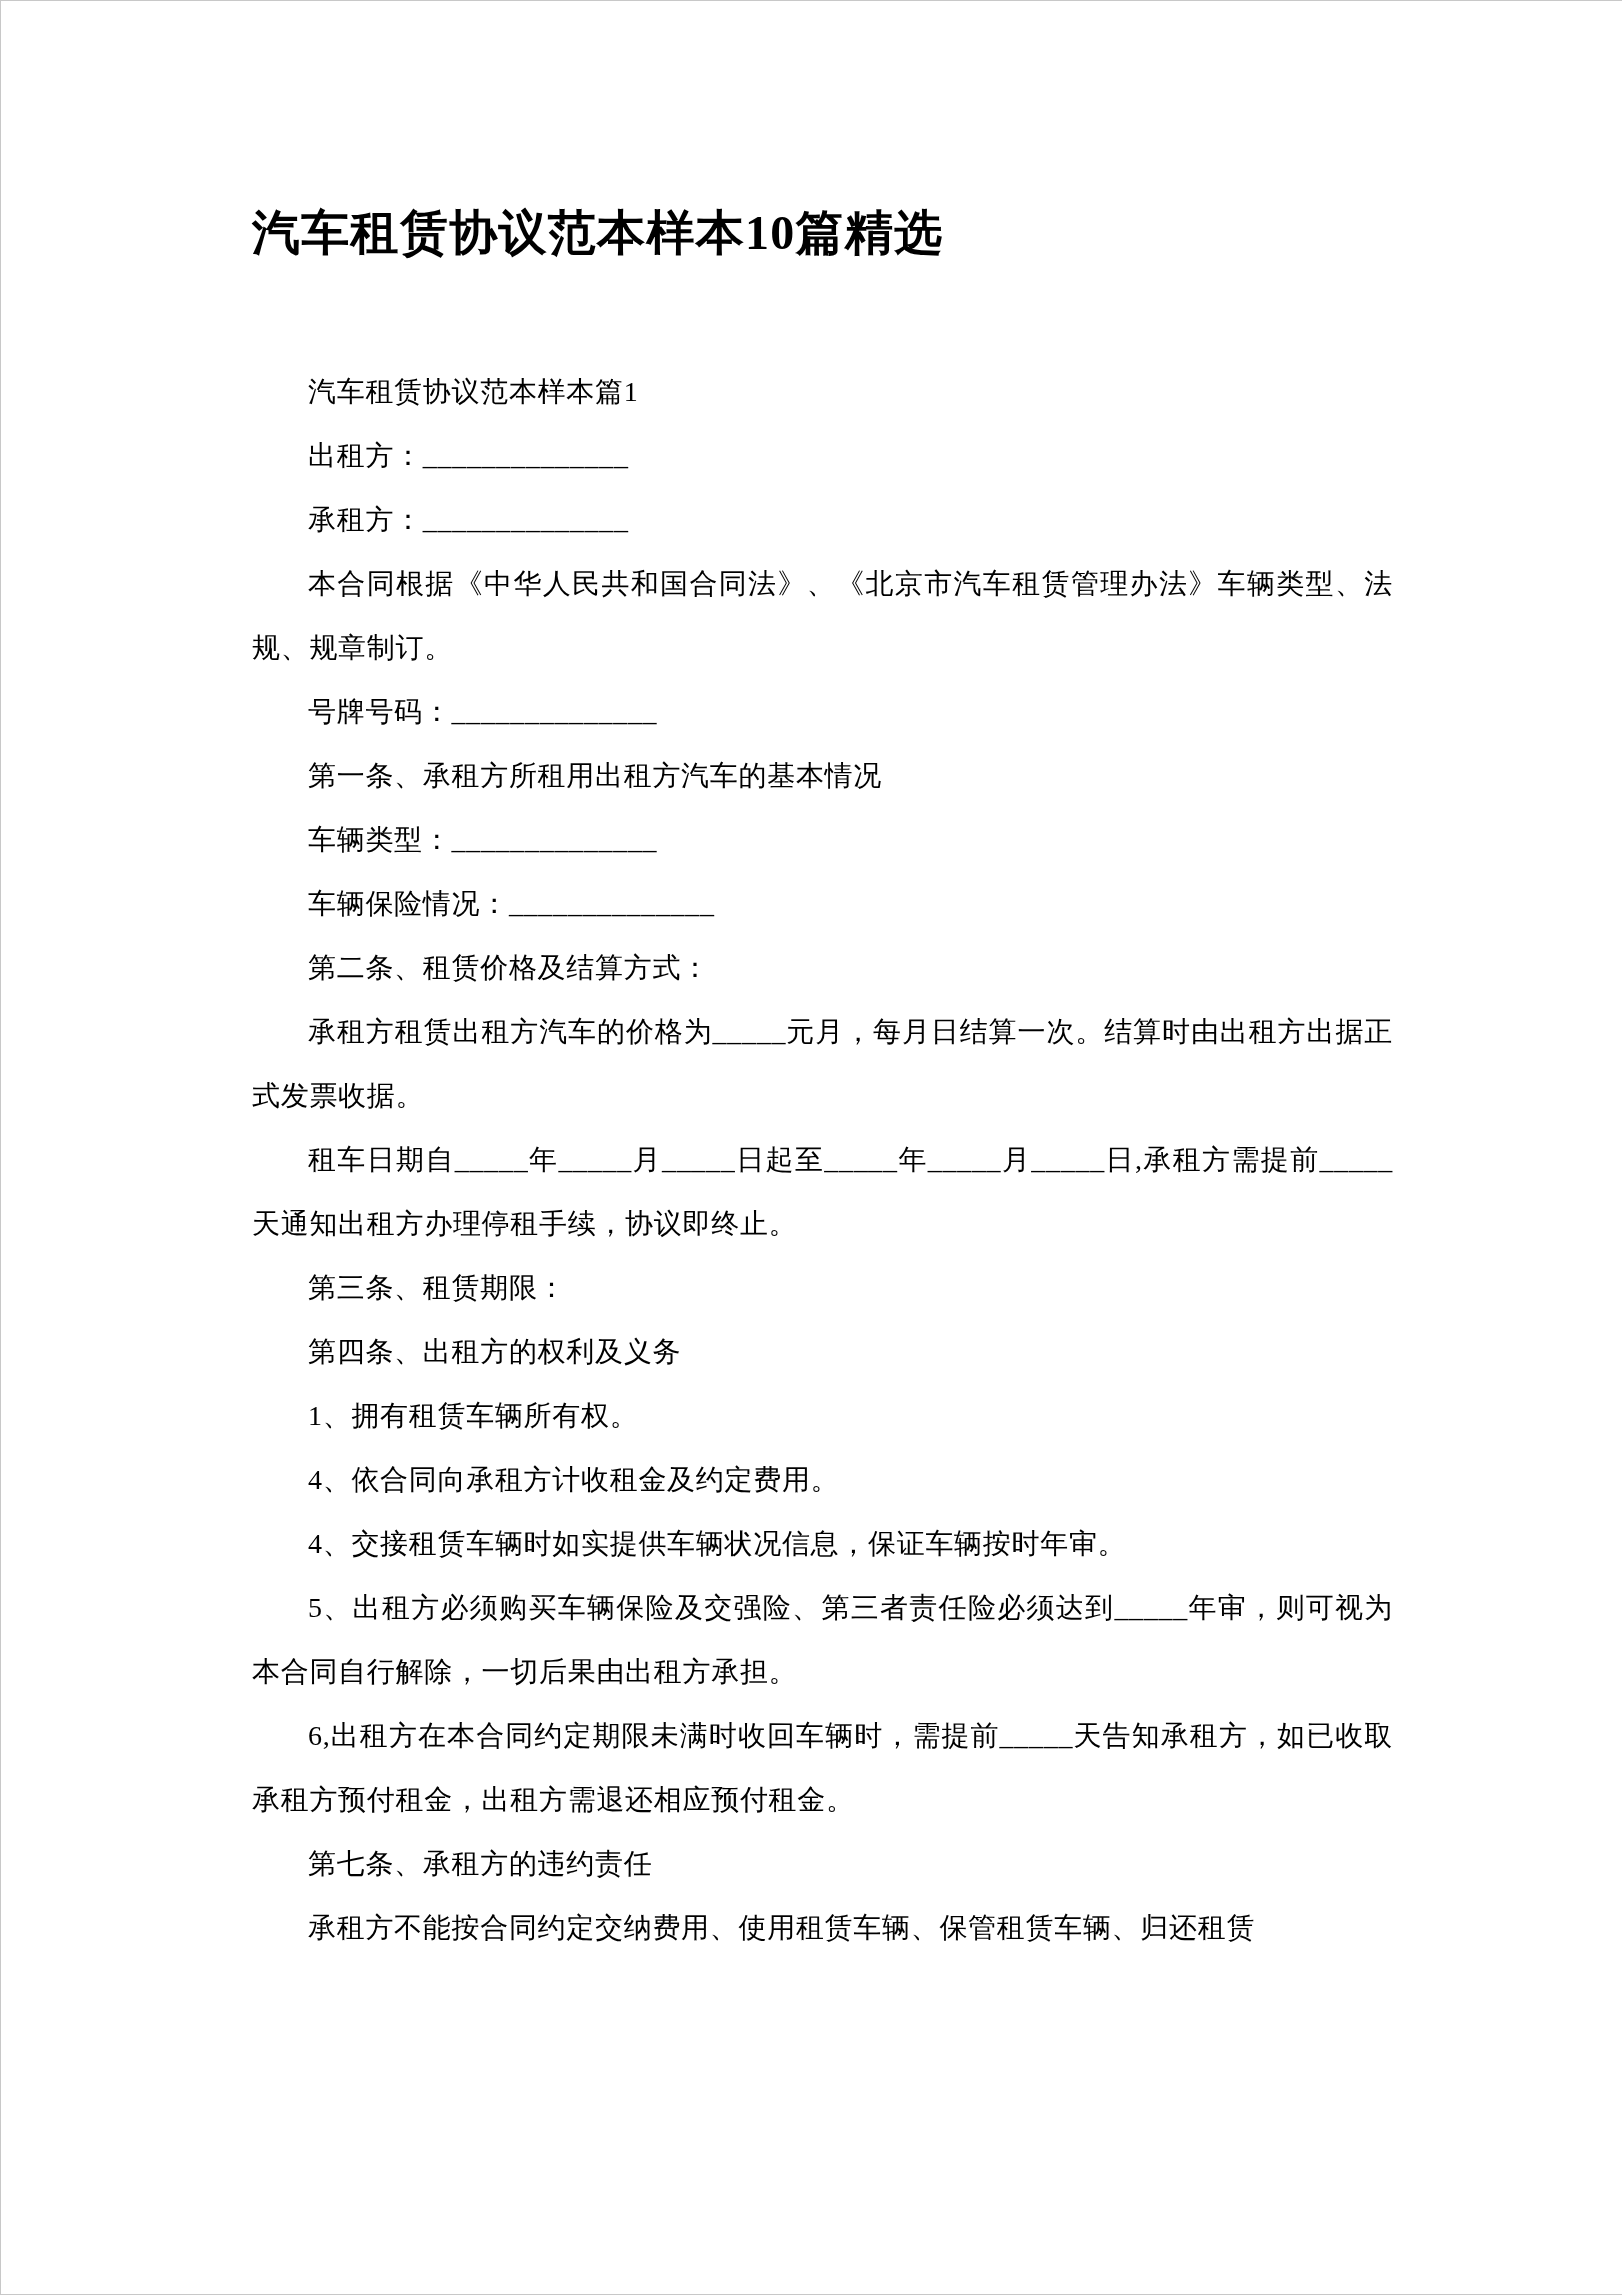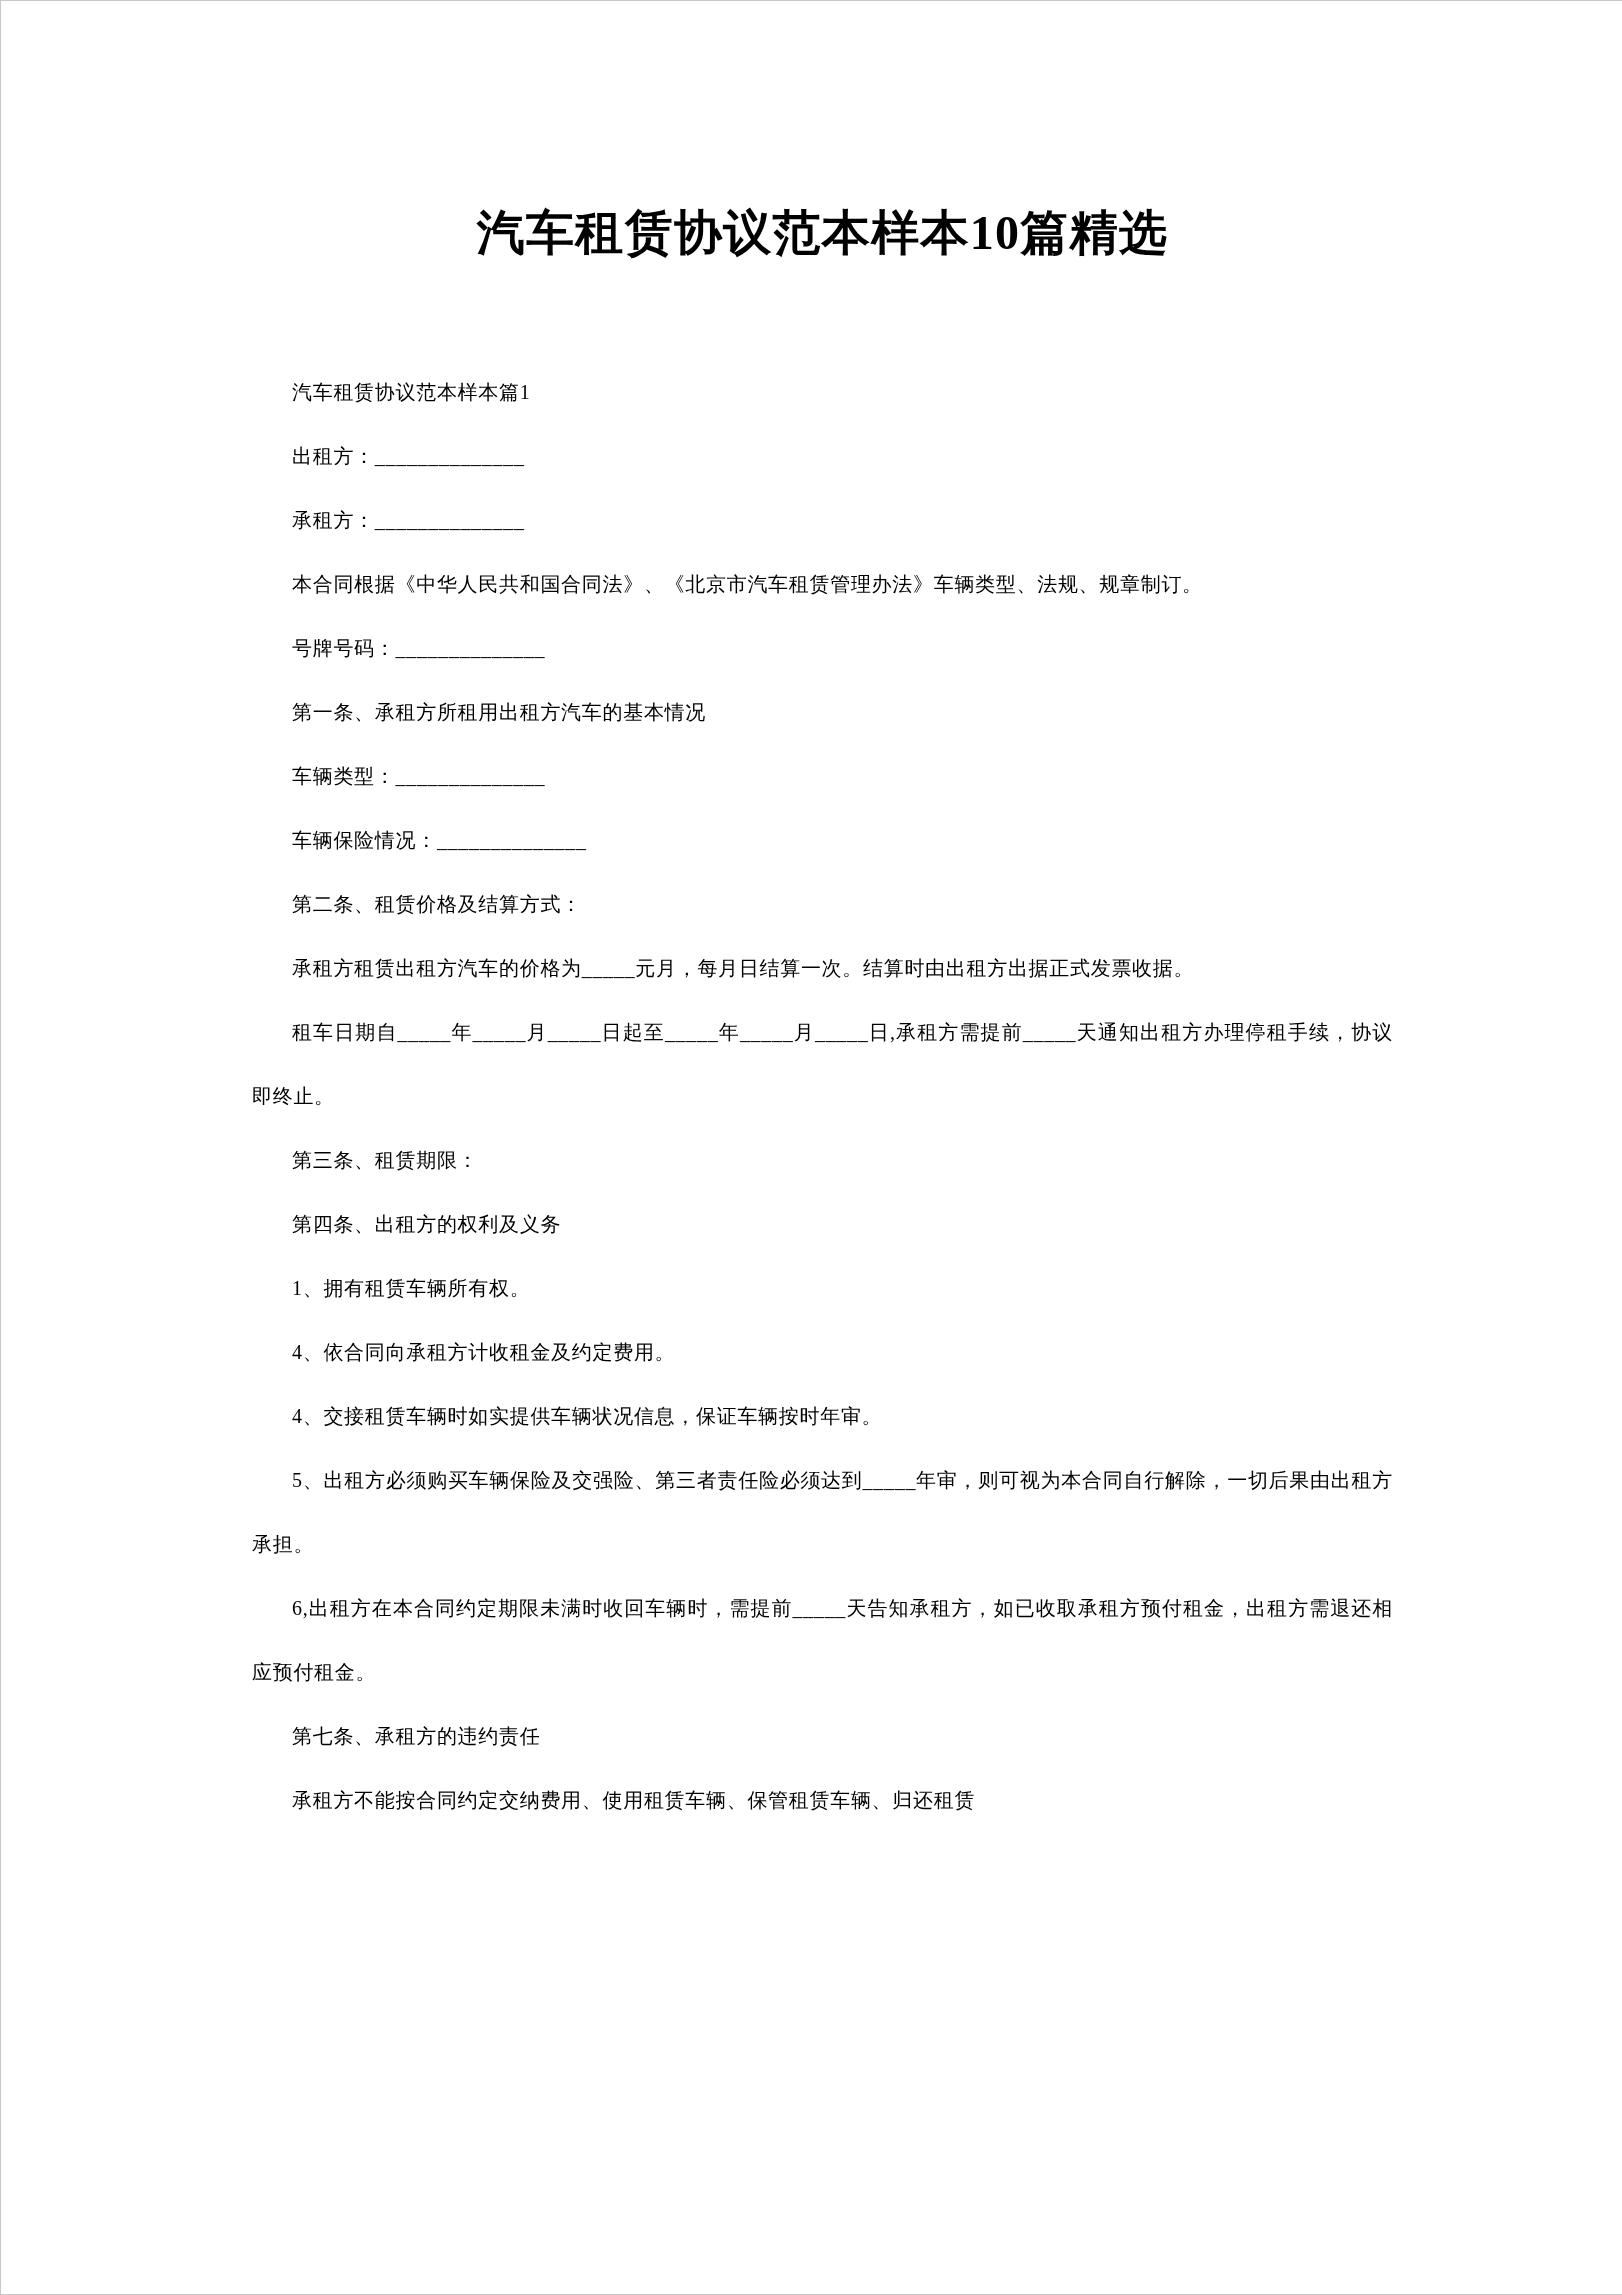--- a/index.html
+++ b/index.html
@@ -15,29 +15,28 @@
     background: #ffffff;
     box-sizing: border-box;
     border: 1.3px solid #c8c8c8;
     padding: 203px 229px 131px 251px;
     font-family: "Liberation Serif", "DejaVu Serif", serif;
     color: #000000;
     overflow: hidden;
   }
   .doc-title {
     margin: 0 0 98px 0;
-    text-align: center;
     font-size: 48px;
     font-weight: bold;
     letter-spacing: 1.3px;
     line-height: 1.2;
     font-family: "Liberation Serif", "DejaVu Serif", serif;
   }
   .doc-body {
-    font-size: 20px;
+    font-size: 28px;
     line-height: 64px;
   }
   .para {
     margin: 0;
     padding: 0;
     text-indent: 2em;
     text-align: justify;
     word-break: break-all;
     letter-spacing: 0.7px;
   }

